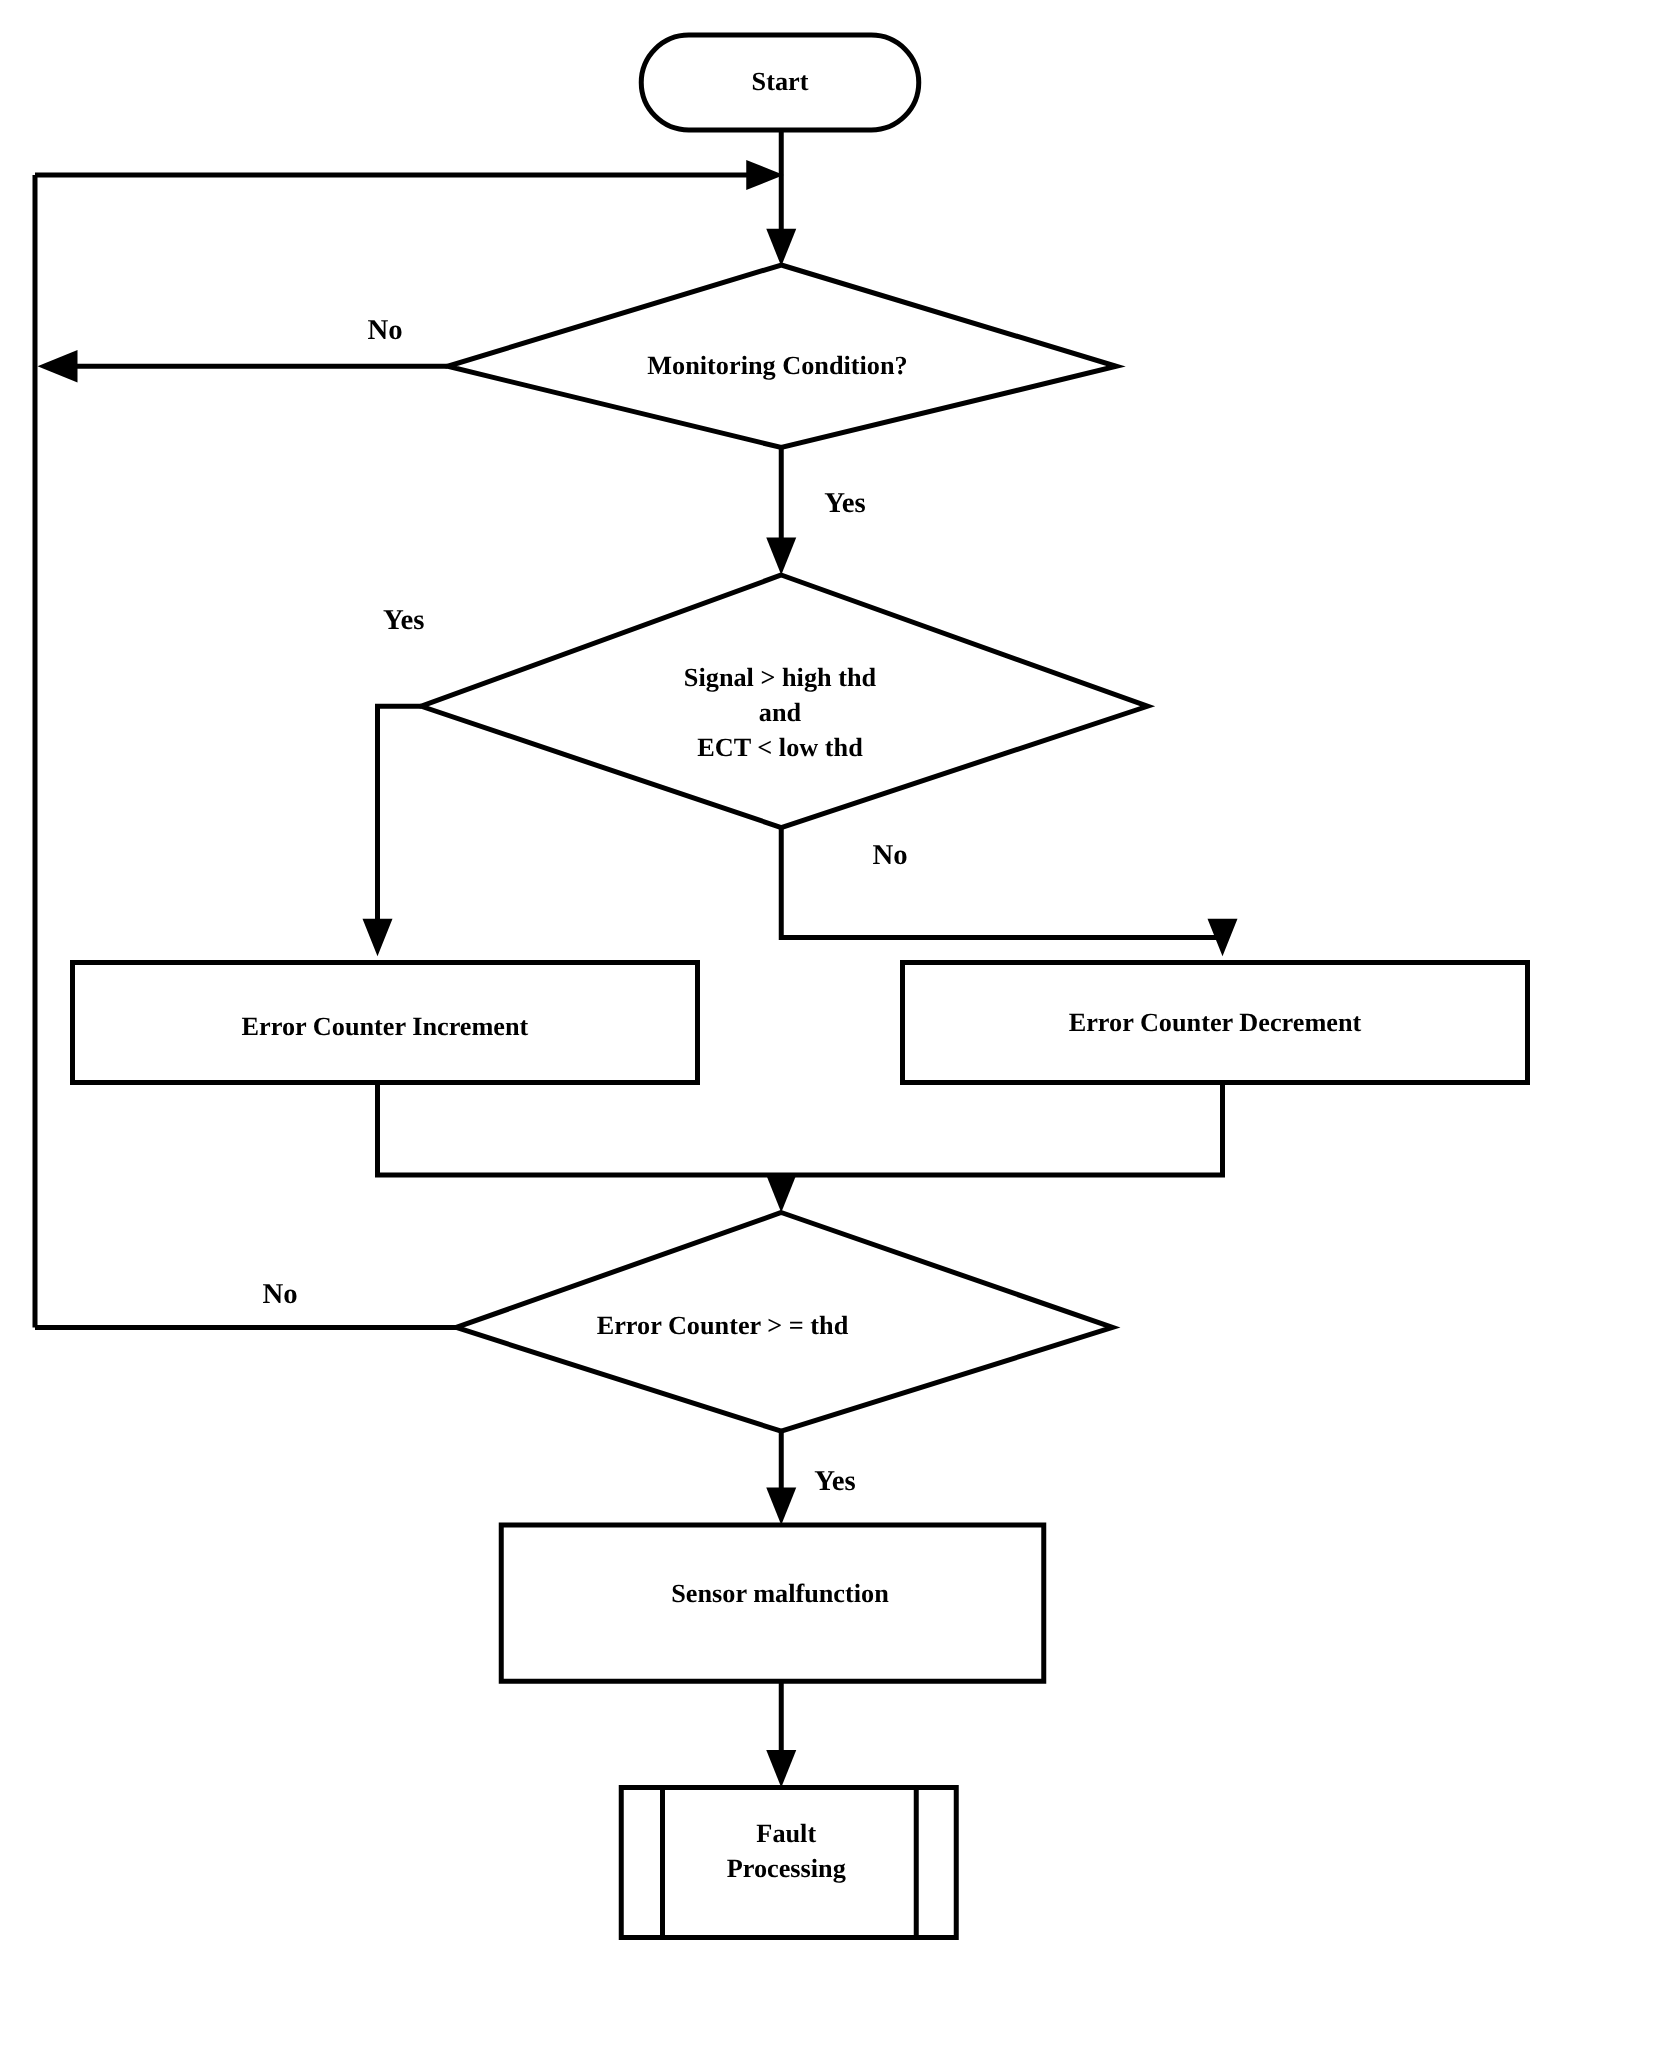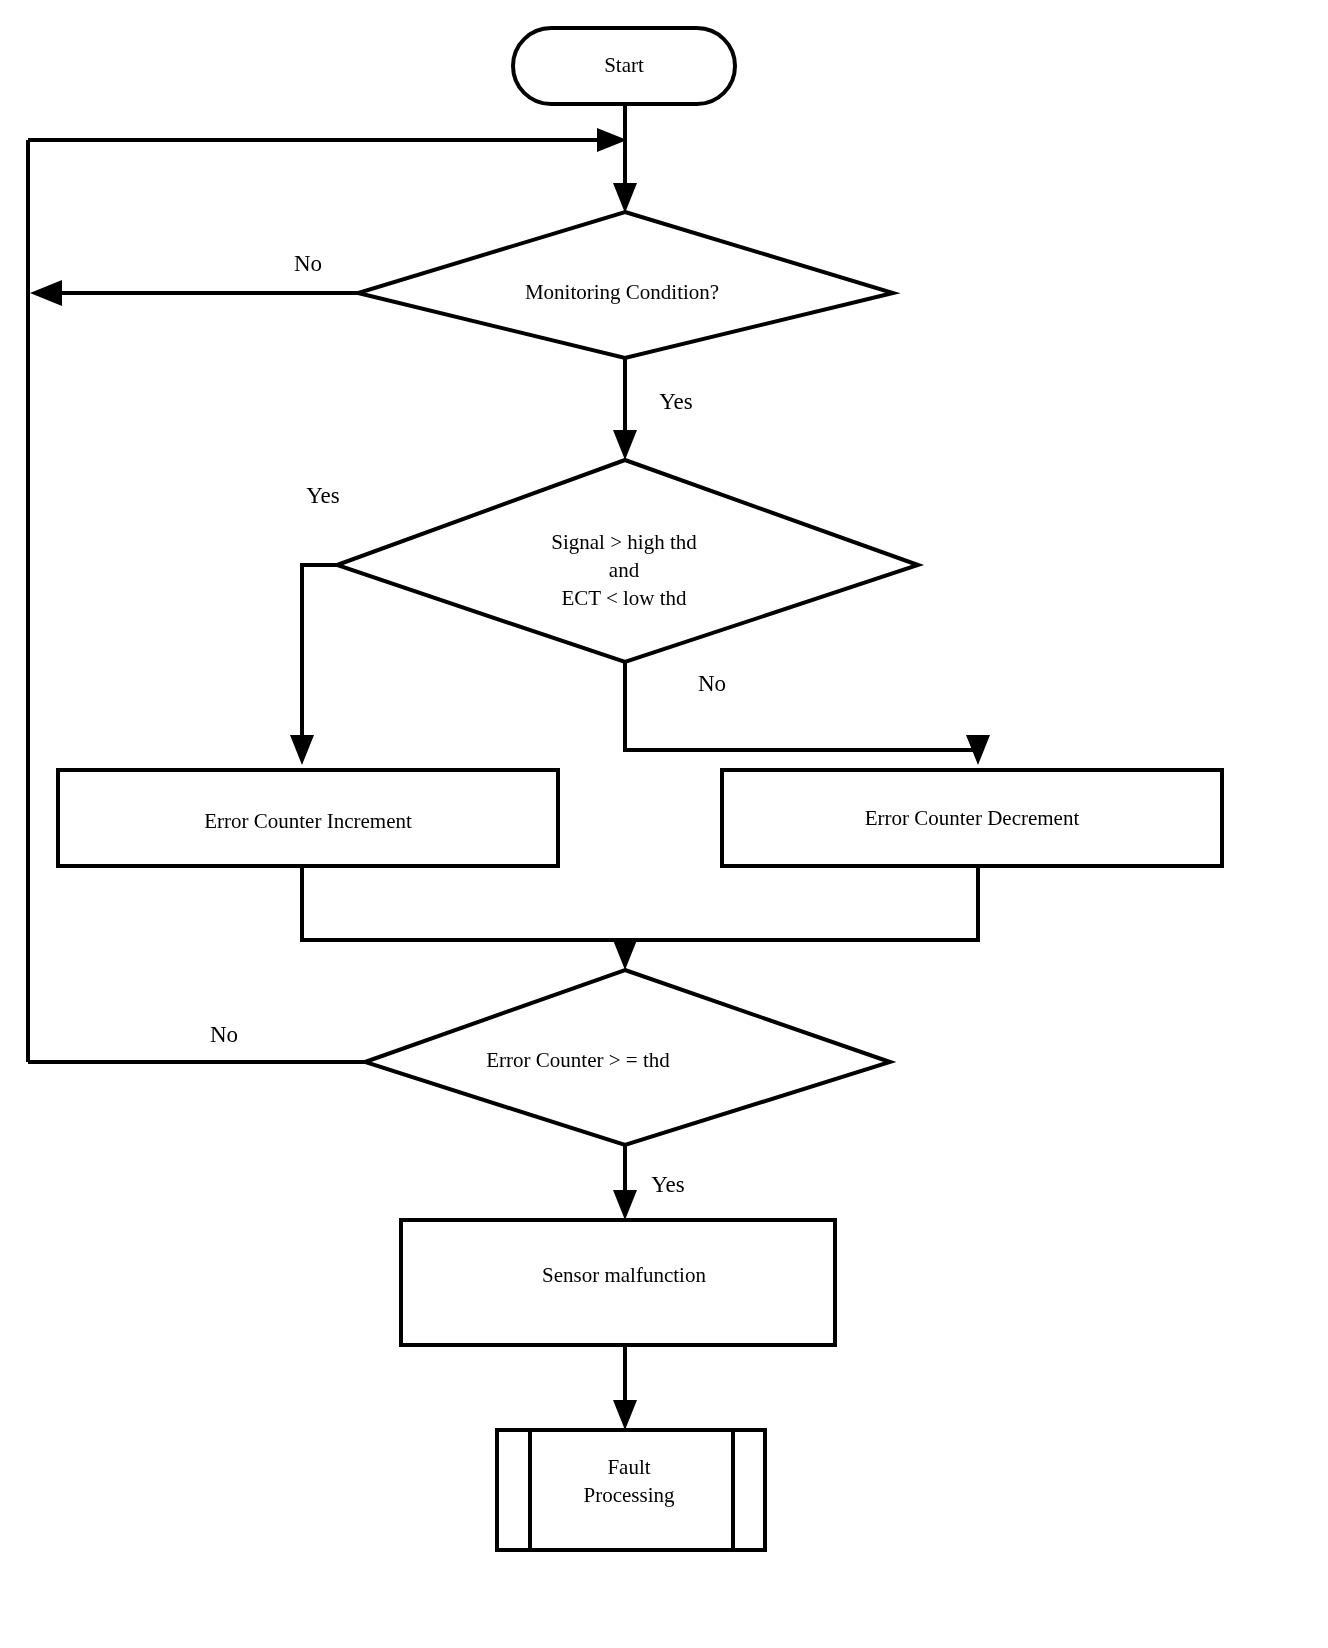--- a/index.html
+++ b/index.html
@@ -11,20 +11,21 @@
     width: 1328px;
     height: 1648px;
     font-family: "Liberation Serif", "DejaVu Serif", serif;
     color: #000000;
     overflow: hidden;
   }
   #flowchart-root {
     position: relative;
     width: 1320px;
     height: 1648px;
+    font-weight: bold;
   }
   svg#flow-svg {
     display: block;
     width: 1328px;
     height: 1648px;
   }
   .shape-outline {
     fill: #ffffff;
     stroke: #000000;
     stroke-width: 4;

